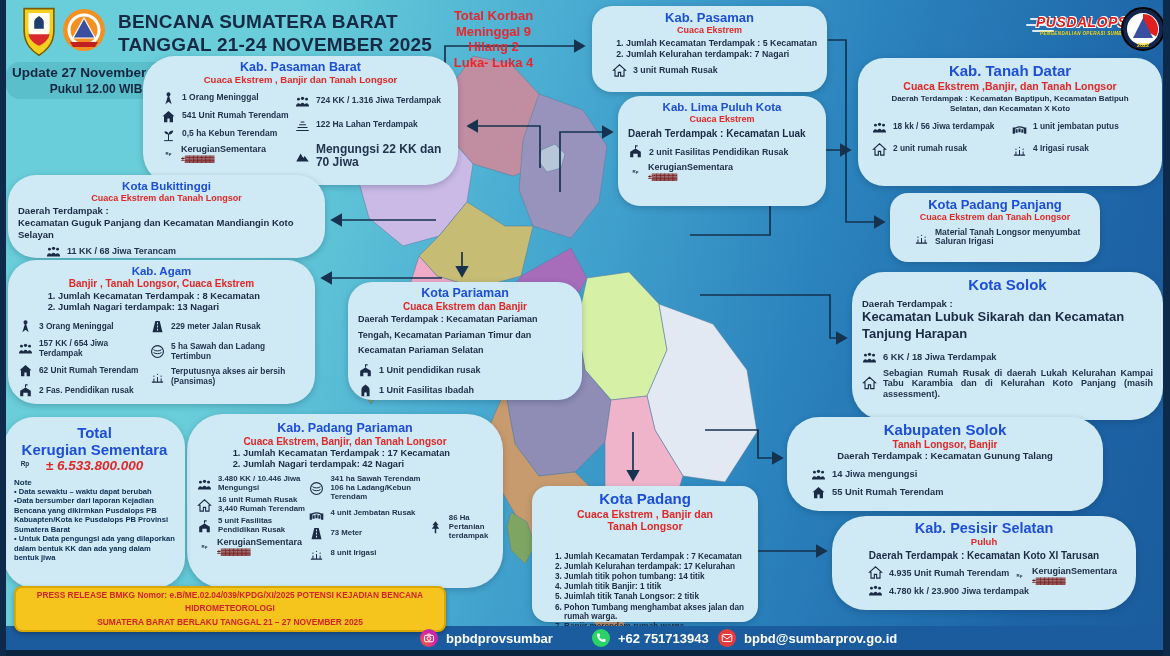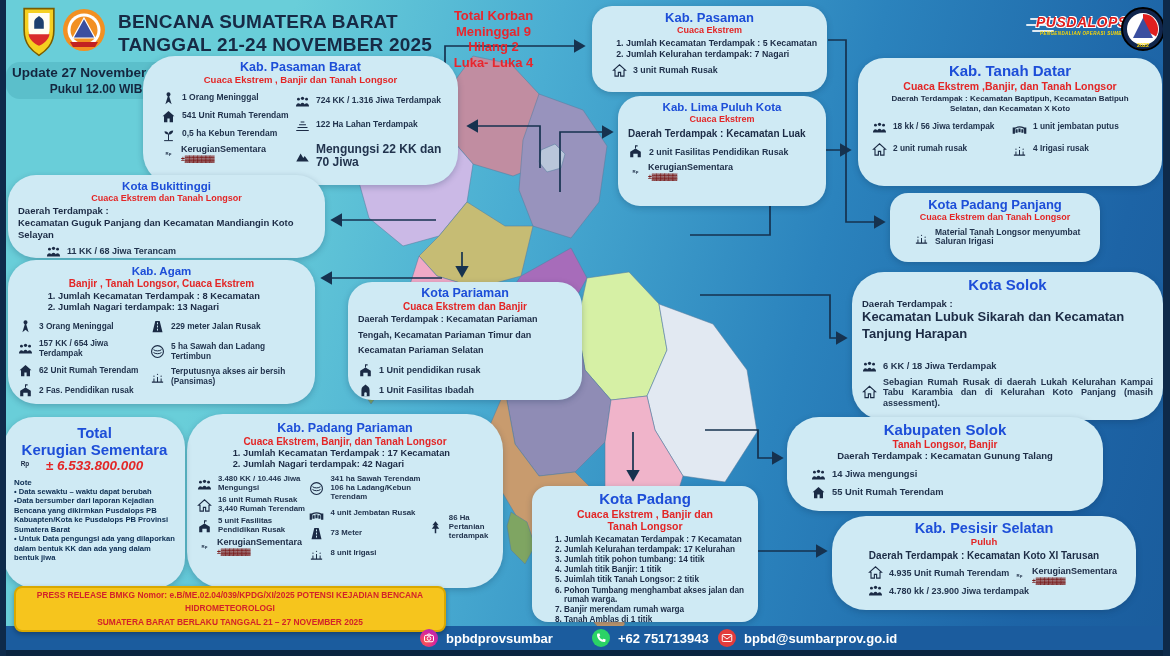--- a/index.html
+++ b/index.html
@@ -357,21 +357,21 @@
           <use href="#i-irrig"></use>
         </svg>
         <span>Material Tanah Longsor menyumbat Saluran Irigasi</span>
       </div>
   </div>
 
   <div class="box" style="left:852px;top:272px;width:311px;height:148px;border-radius:32px">
     <div class="bt" style="font-size:15px">Kota Solok</div>
     <div class="ba" style="font-size:9.5px;margin-top:4px">Daerah Terdampak :</div>
     <div class="ba" style="font-size:13px">Kecamatan Lubuk Sikarah dan Kecamatan Tanjung Harapan</div>
-    <div class="row" style="font-size:9.3px;margin-top:17px">
+    <div class="row" style="font-size:9.3px;margin-top:8px">
         <svg class="ic">
           <use href="#i-crowd"></use>
         </svg>
         <span>6 KK / 18 Jiwa Terdampak</span>
       </div>
     <div class="row" style="font-size:9px;text-align:justify">
         <svg class="ic ic-o" style="width:18px;height:18px">
           <use href="#i-house"></use>
         </svg>
         <span>Sebagian Rumah Rusak di daerah Lukah Kelurahan Kampai Tabu Karambia dan di Kelurahan Koto Panjang (masih assessment).</span>
@@ -581,21 +581,21 @@
             </svg>
             <span>86 Ha Pertanian terdampak</span>
           </div>
       </div>
     </div>
   </div>
 
   <div class="box" style="left:532px;top:486px;width:226px;height:136px;border-radius:16px">
     <div class="bt" style="font-size:15px">Kota Padang</div>
     <div class="bh" style="font-size:10.5px;padding:0 26px">Cuaca Ekstrem , Banjir dan Tanah Longsor</div>
-    <ol style="font-size:8.2px;line-height:1.12;padding-left:22px;margin-top:3px">
+    <ol style="font-size:8.2px;line-height:1.12;padding-left:22px;margin-top:20px">
       <li>Jumlah Kecamatan Terdampak : 7 Kecamatan</li>
       <li>Jumlah Kelurahan terdampak: 17 Kelurahan</li>
       <li>Jumlah titik pohon tumbang: 14 titik</li>
       <li>Jumlah titik Banjir: 1 titik</li>
       <li>Juimlah titik Tanah Longsor: 2 titik</li>
       <li>Pohon Tumbang menghambat akses jalan dan rumah warga.</li>
       <li>Banjir merendam rumah warga</li>
       <li>Tanah Amblas di 1 titik</li>
     </ol>
   </div>

